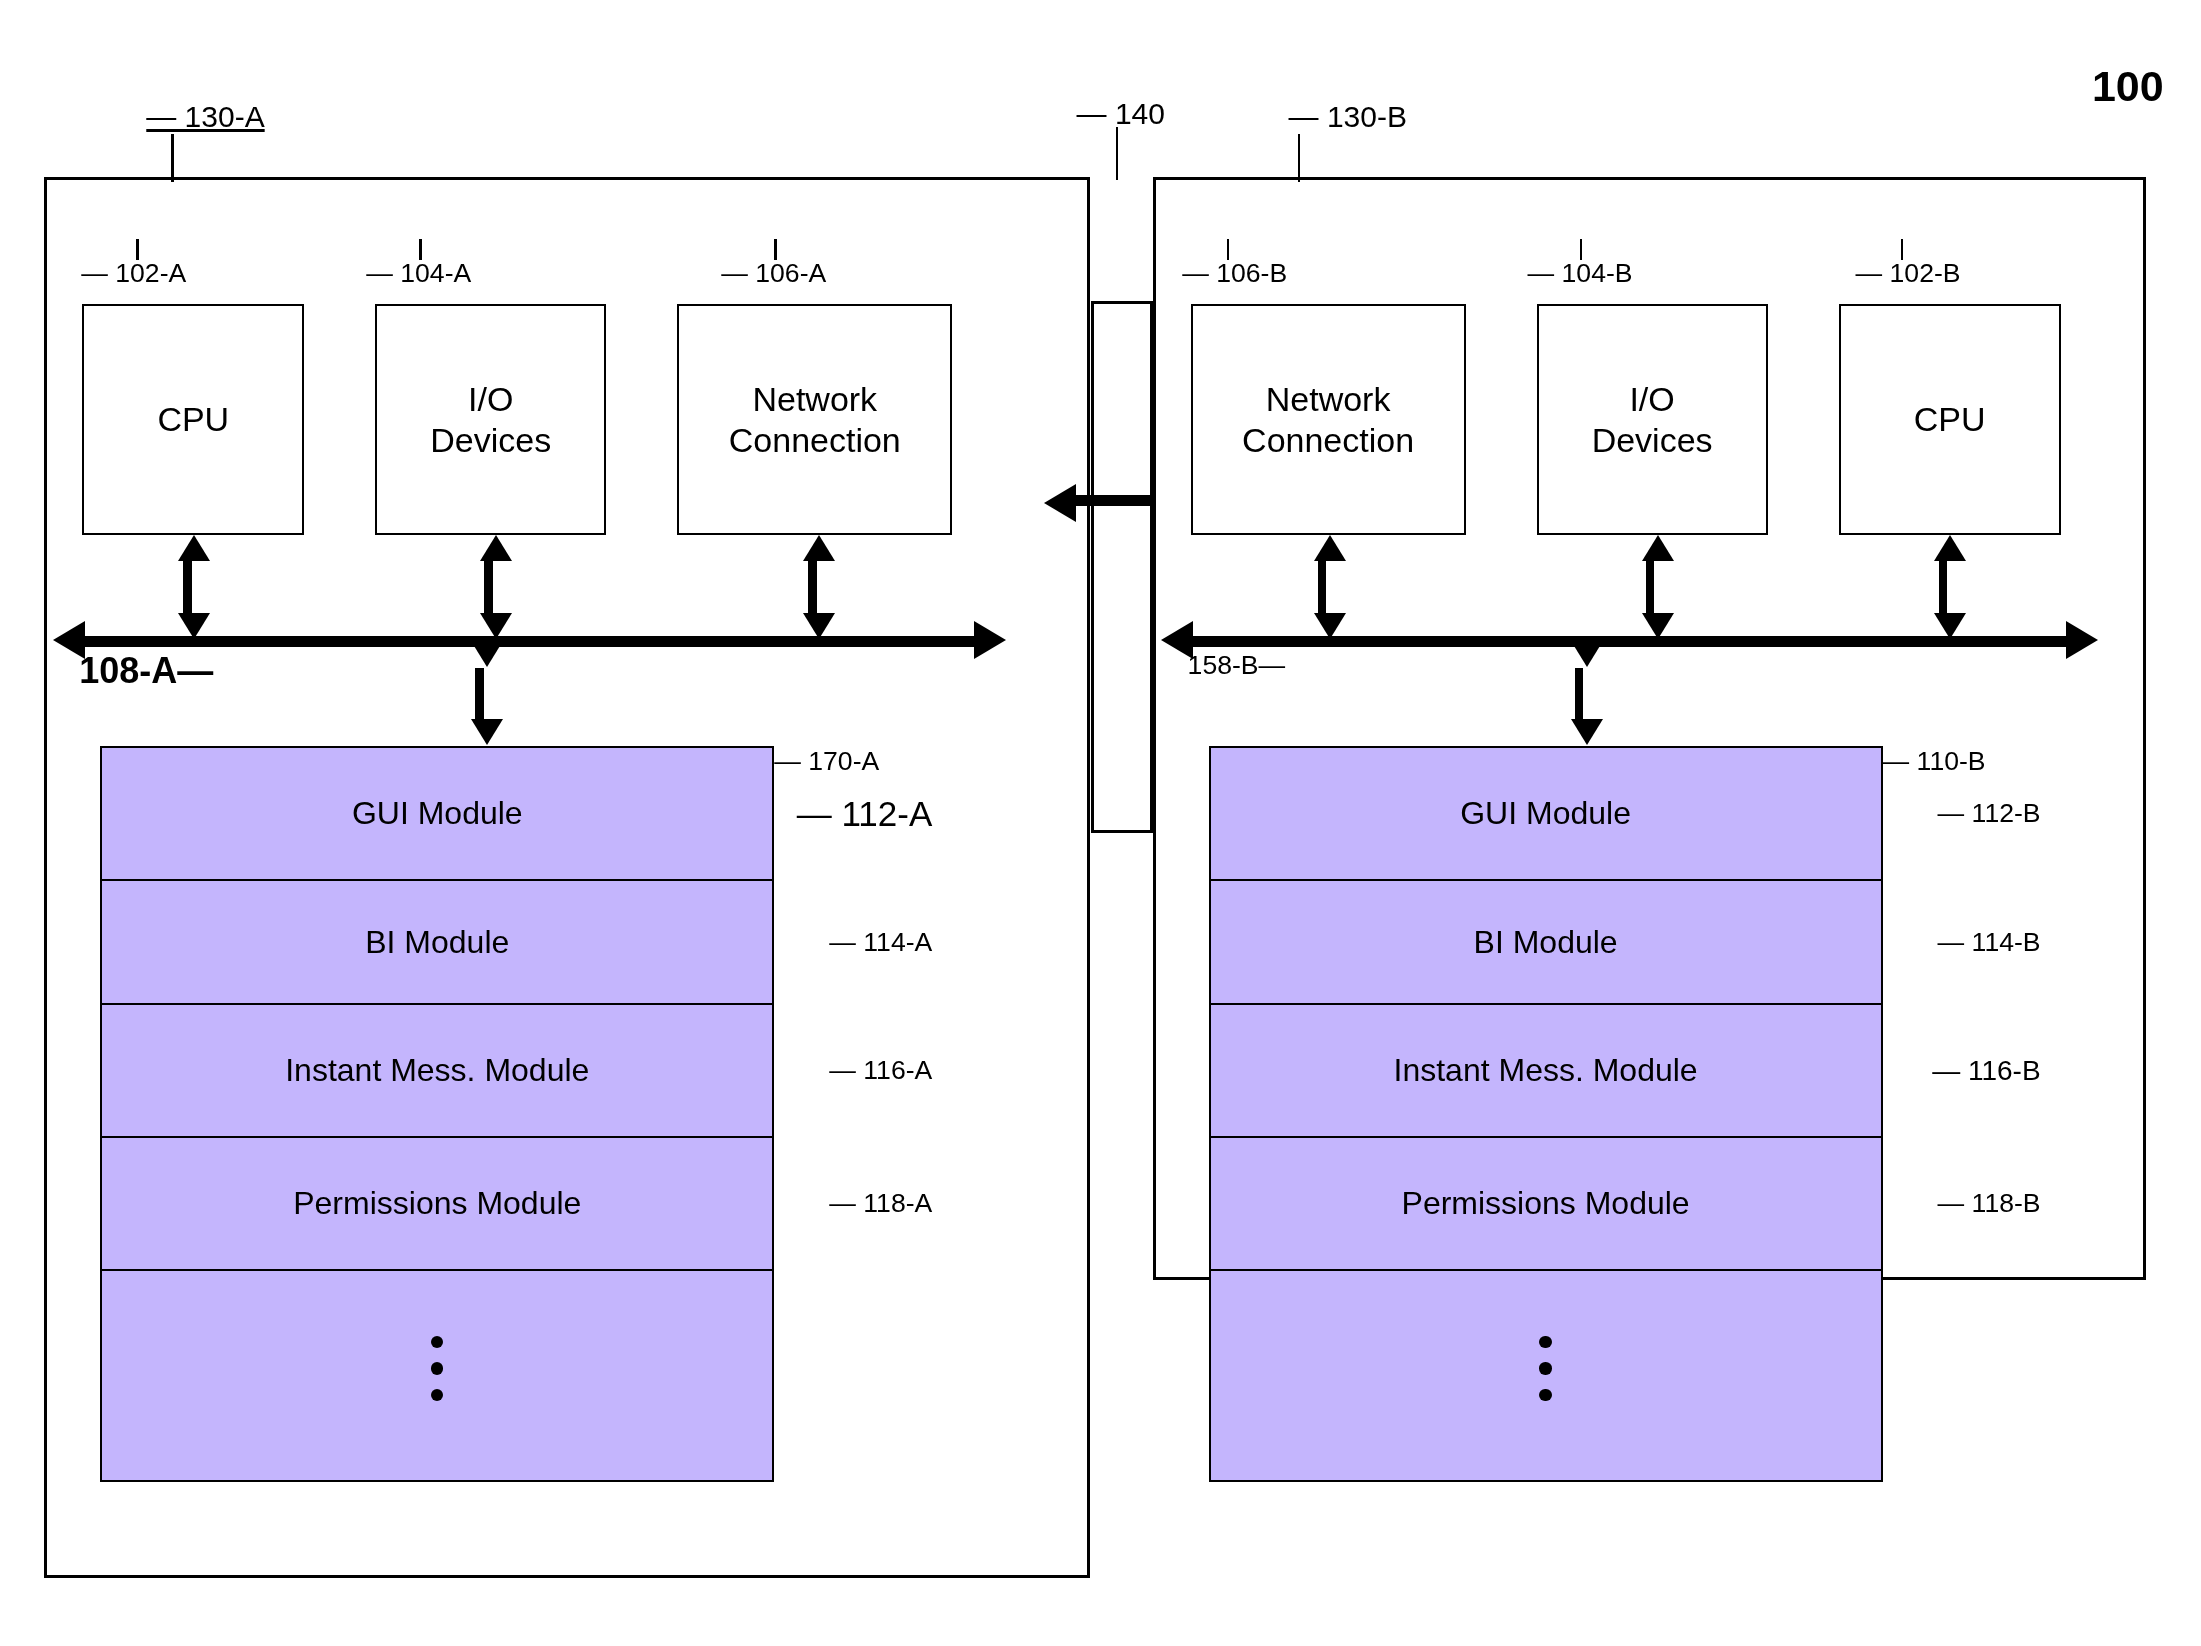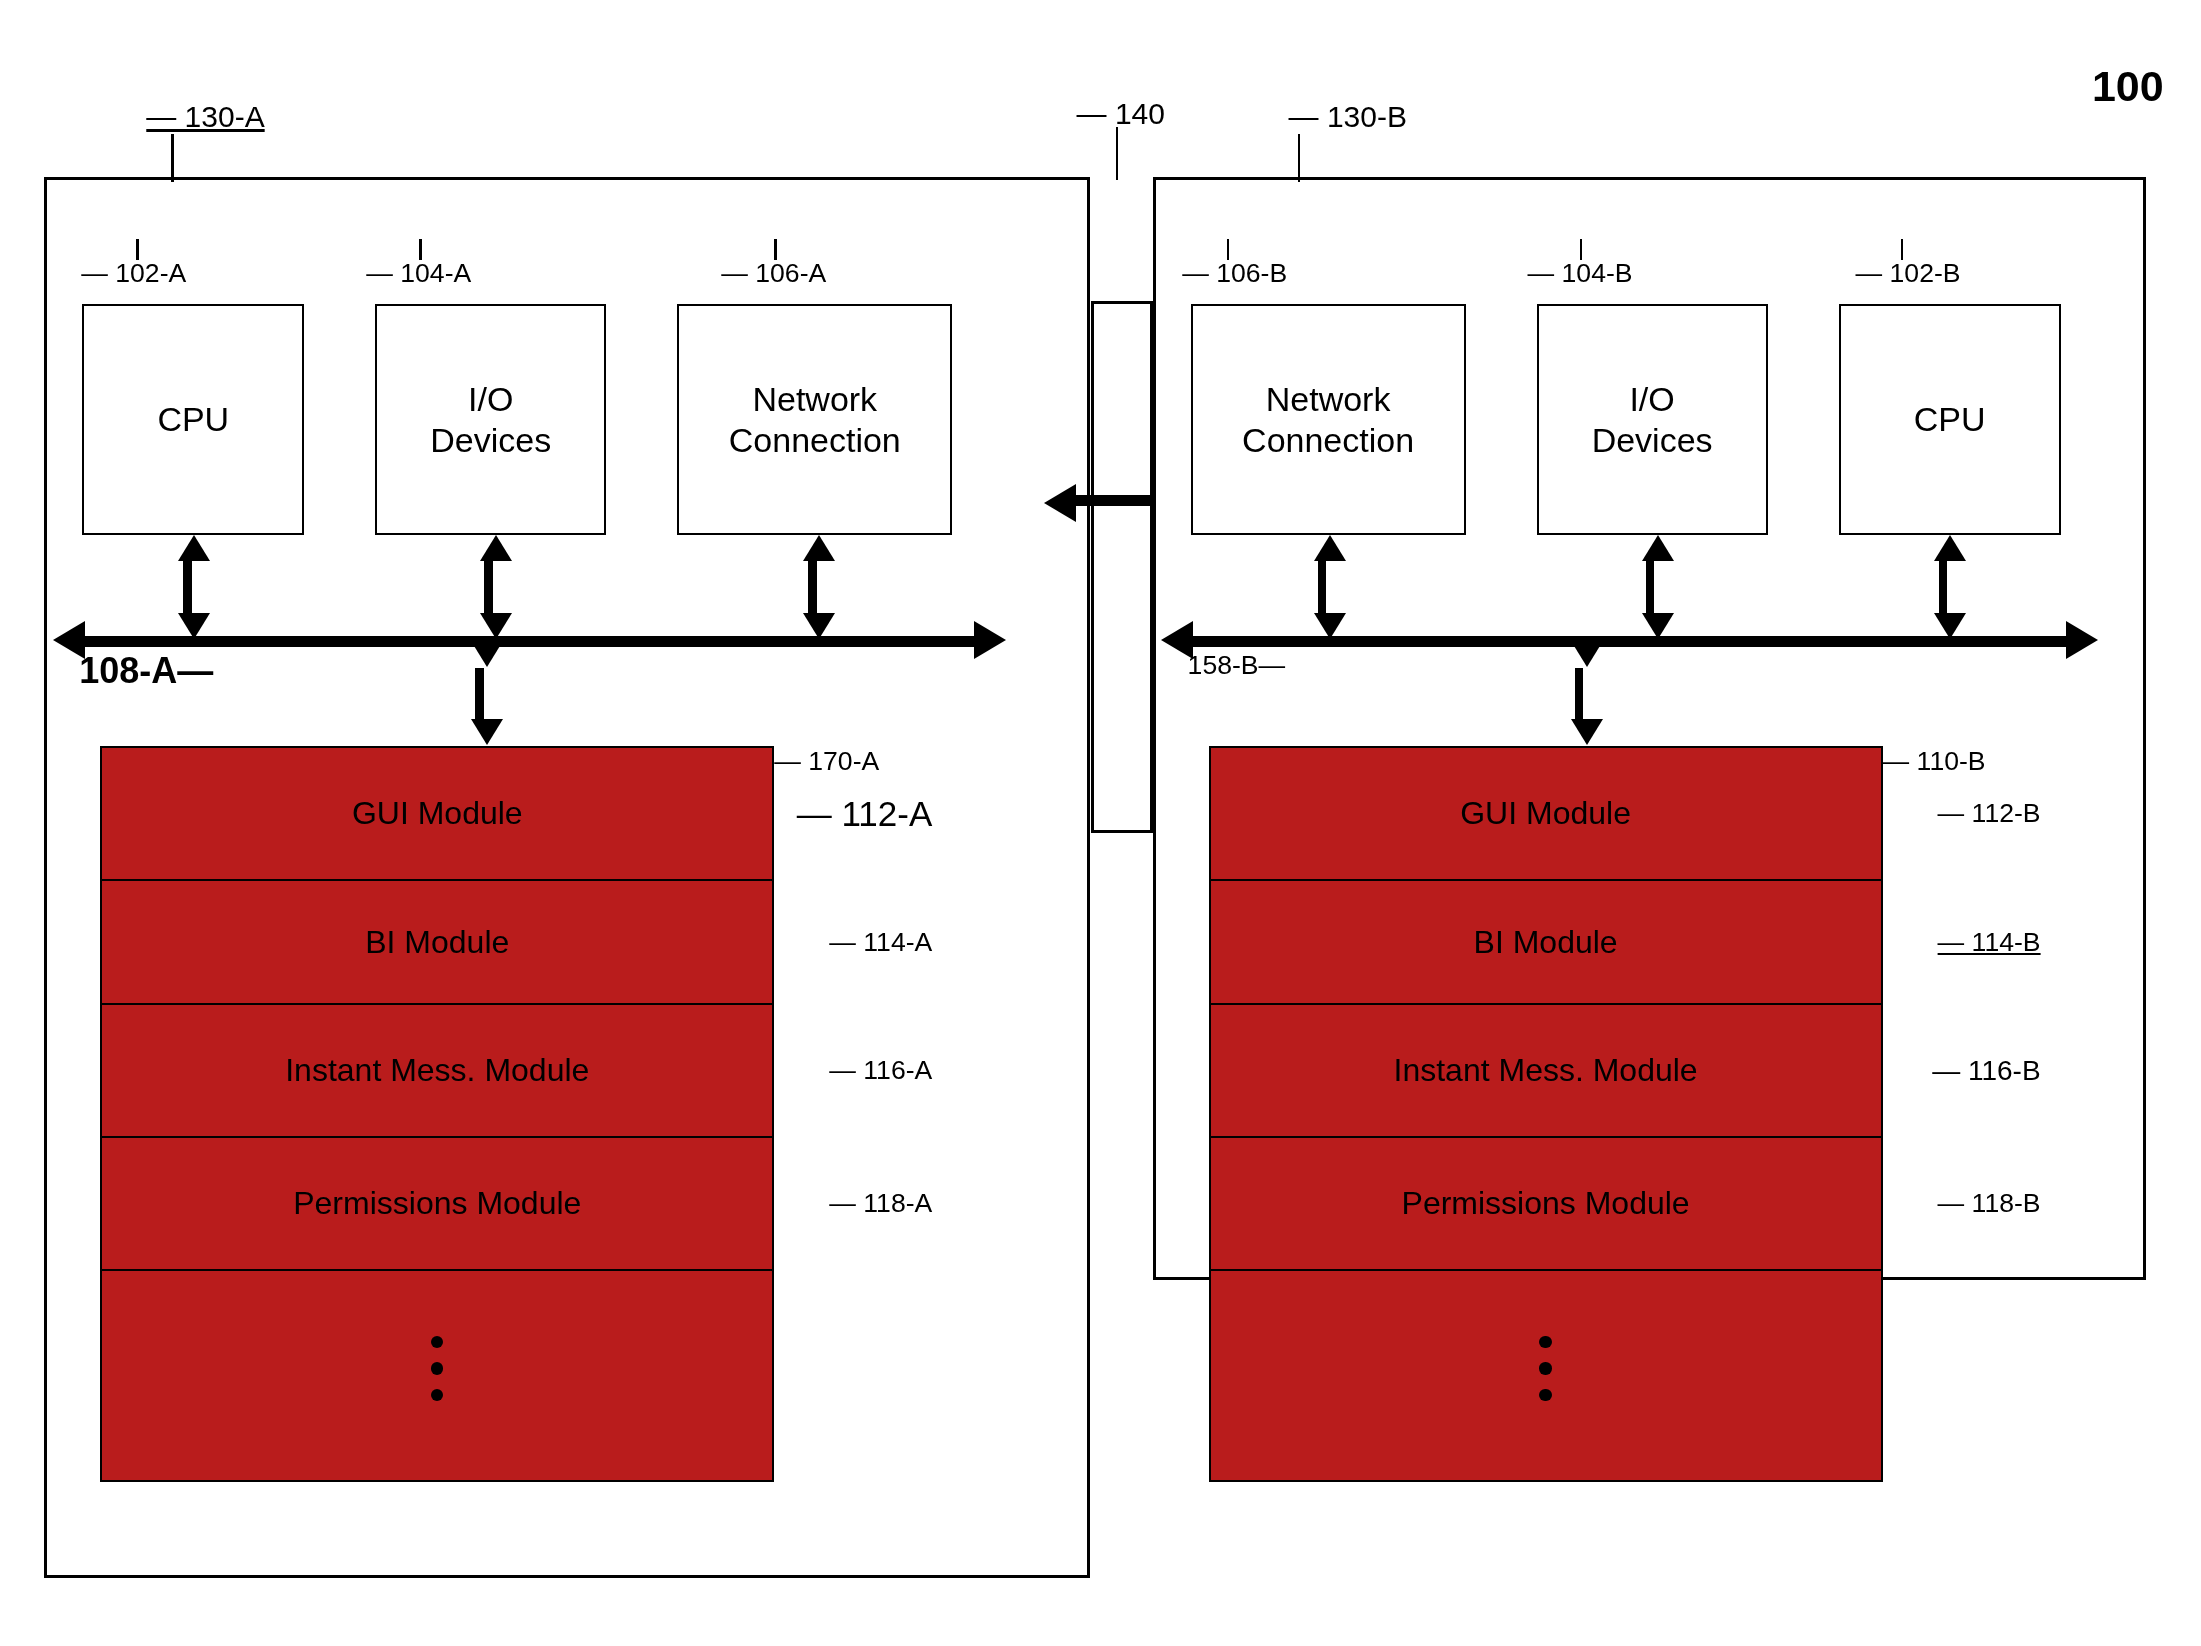--- a/index.html
+++ b/index.html
@@ -123,21 +123,21 @@
     .vert-line {
       position: absolute;
       width: 8.9px;
       background: #000;
     }
 
     
     .stack-box {
       position: absolute;
       border: 2.7px solid #000;
-      background: #b91c1c;
+      background: #c4b5fd;
     }
 
     .stack-row {
       border-bottom: 2.7px solid #000;
       display: flex;
       align-items: center;
       justify-content: center;
       font-size: 32px;
       font-weight: normal;
     }
@@ -332,21 +332,21 @@
 
     <div style="position:absolute; top:566px; left:727px; font-size:26.6px;">― 110-B</div>
 
     <div class="stack-box" style="top:566px; left:53px; width:674px; height:736px;">
 
       <div class="stack-row" style="height:133px; position:relative;">GUI Module
         <span style="position:absolute; right:-160px; font-size:26.6px; white-space:nowrap;">― 112-B</span>
       </div>
 
       <div class="stack-row" style="height:124px; position:relative;">BI Module
-        <span style="position:absolute; right:-160px; font-size:26.6px; white-space:nowrap;text-decoration:underline;">― 114-B</span>
+        <span style="position:absolute; right:-160px; font-size:26.6px; white-space:nowrap;">― 114-B</span>
       </div>
 
       <div class="stack-row" style="height:133px; position:relative;">Instant Mess. Module
         <span style="position:absolute; right:-160px; font-size:28px; white-space:nowrap;">― 116-B</span>
       </div>
 
       <div class="stack-row" style="height:133px; position:relative;">Permissions Module
         <span style="position:absolute; right:-160px; font-size:26.6px; white-space:nowrap;">― 118-B</span>
       </div>
 

